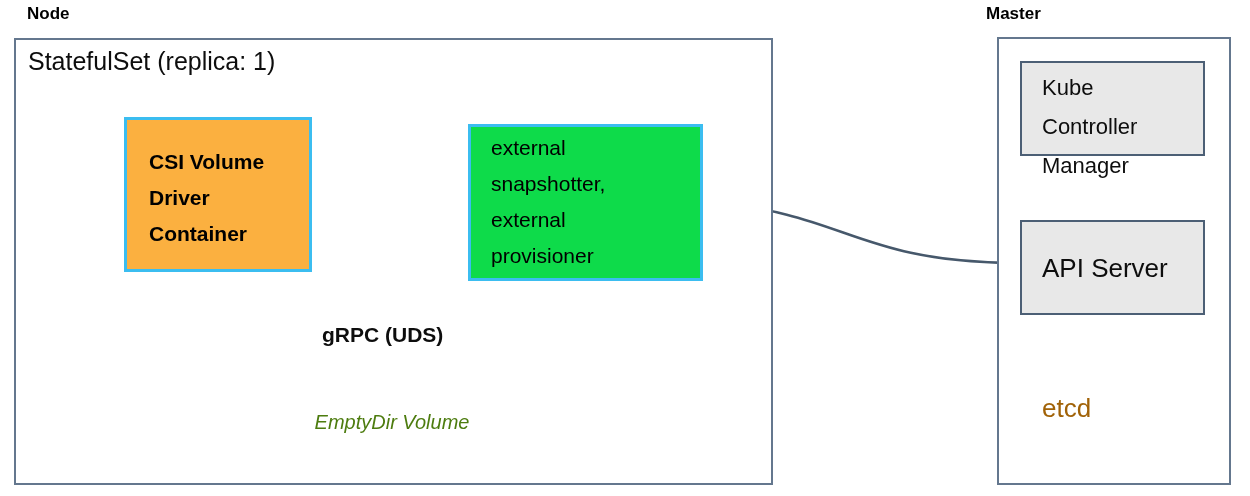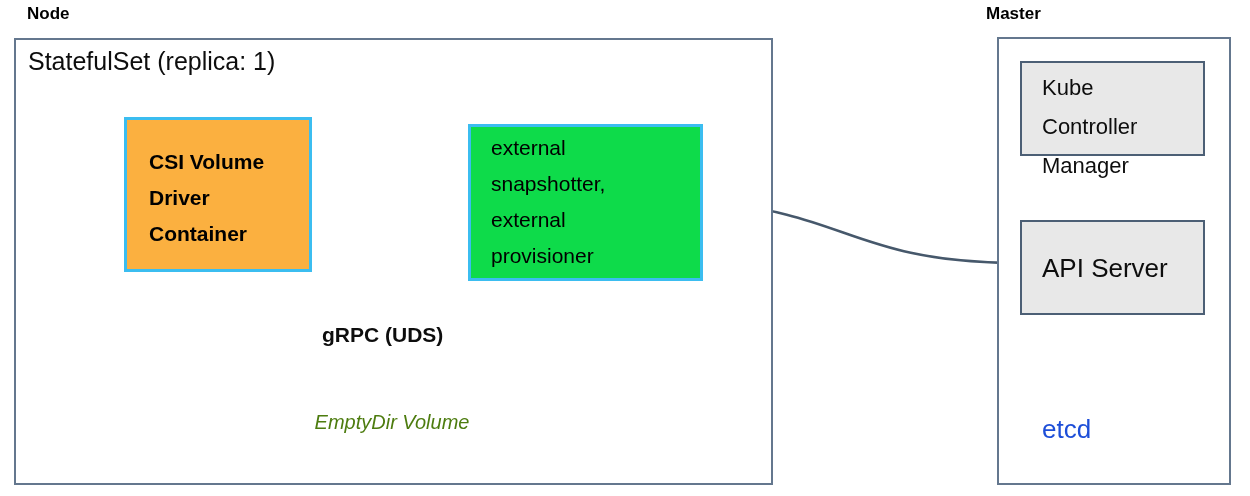--- a/index.html
+++ b/index.html
@@ -57,23 +57,22 @@
     margin-top: 28px;
   }
   .cyl-label {
     font-size: 20px;
     color: #4d7c0f;
     white-space: nowrap;
     font-style: italic;
   }
   .etcd-label {
     font-size: 26px;
-    color: #1d4ed8;
+    color: #a16207;
     white-space: nowrap;
-    margin-top: 21px;
   }
   .api-label {
     font-size: 26px;
     color: #0d0d0d;
     white-space: nowrap;
   }
   .kcm-label {
     font-size: 22px;
     line-height: 39px;
     color: #0d0d0d;

